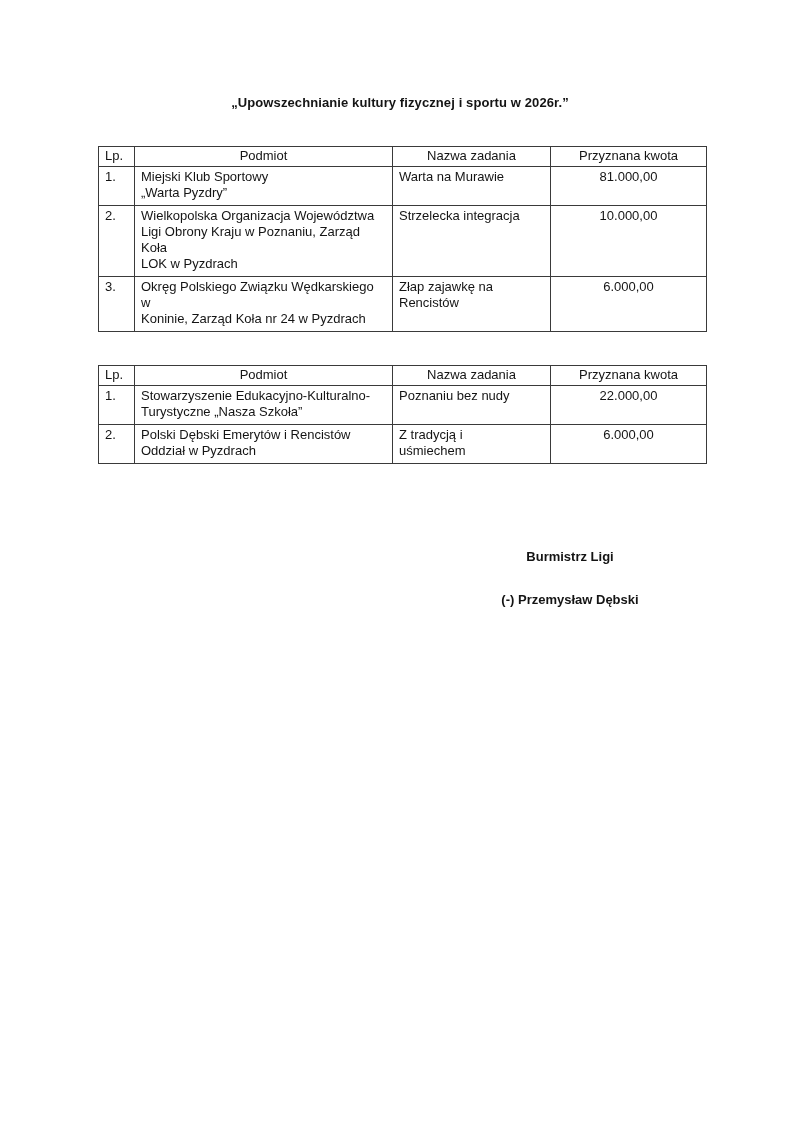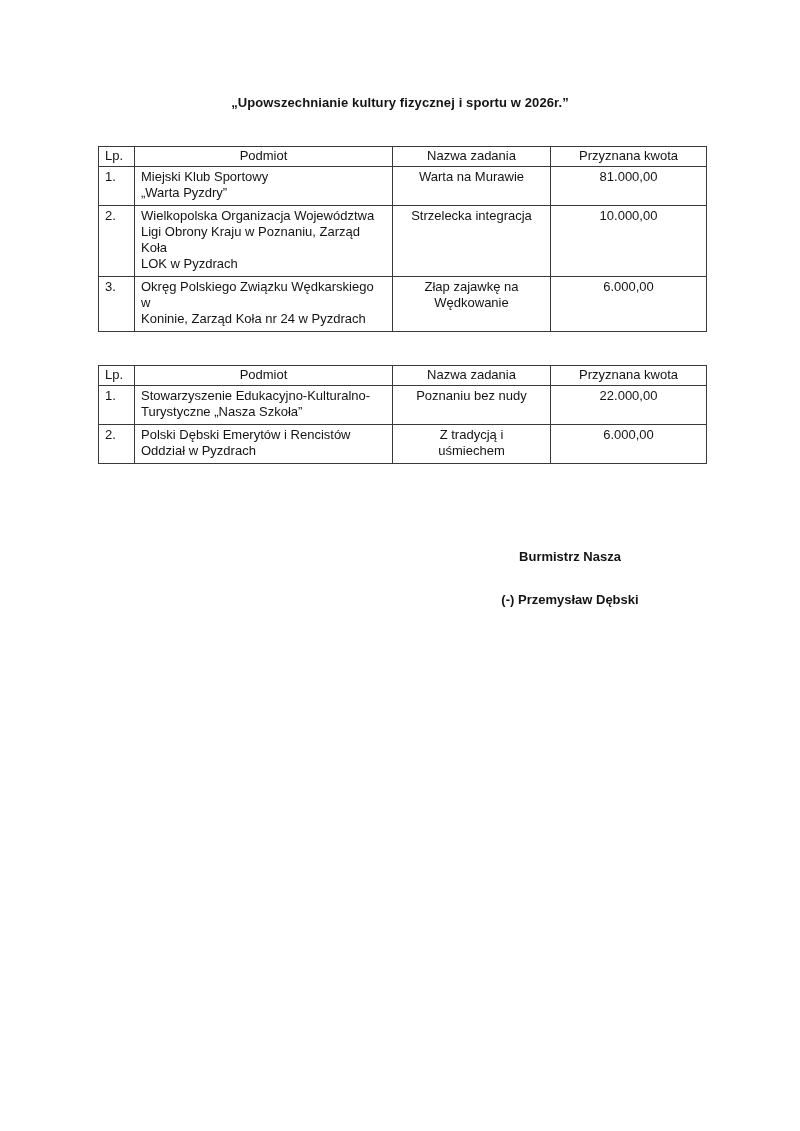--- a/index.html
+++ b/index.html
@@ -47,21 +47,21 @@
   }
   .doc-table th { padding-top: 1px; padding-bottom: 2px; }
   .col-lp      { width: 36px; }
   .col-podmiot { width: 258px; }
   .col-zadanie { width: 158px; }
   .col-kwota   { width: 156px; }
   th.h-lp      { text-align: left; margin-top: 39px; }
   th.h-podmiot, th.h-zadanie, th.h-kwota { text-align: center; }
   td.cell-lp      { text-align: left; }
   td.cell-podmiot { text-align: left; white-space: pre-line; }
-  td.cell-zadanie { text-align: center; white-space: pre-line; }
+  td.cell-zadanie { text-align: left; white-space: pre-line; }
   td.cell-kwota   { text-align: center; }
   .signature {
     position: absolute;
     left: 420px;
     top: 549px;
     width: 300px;
     text-align: center;
     font-weight: bold;
     font-size: 13px;
   }
@@ -109,21 +109,21 @@
 Ligi Obrony Kraju w Poznaniu, Zarząd Koła
 LOK w Pyzdrach</td>
         <td class="cell-zadanie">Strzelecka integracja</td>
         <td class="cell-kwota">10.000,00</td>
       </tr>
       <tr>
         <td class="cell-lp">3.</td>
         <td class="cell-podmiot">Okręg Polskiego Związku Wędkarskiego w
 Koninie, Zarząd Koła nr 24 w Pyzdrach</td>
         <td class="cell-zadanie">Złap zajawkę na
-Wędkowanie</td>
+Rencistów</td>
         <td class="cell-kwota">6.000,00</td>
       </tr>
     </tbody>
   </table>
 
 
   <table class="doc-table second">
     <colgroup>
       <col class="col-lp">
         <col class="col-podmiot">
@@ -151,17 +151,17 @@
         <td class="cell-podmiot">Polski Dębski Emerytów i Rencistów
 Oddział w Pyzdrach</td>
         <td class="cell-zadanie">Z tradycją i
 uśmiechem</td>
         <td class="cell-kwota">6.000,00</td>
       </tr>
     </tbody>
   </table>
 
   <div class="signature">
-    <p class="sig-title">Burmistrz Nasza</p>
+    <p class="sig-title">Burmistrz Ligi</p>
     <p class="sig-name">(-) Przemysław Dębski</p>
   </div>
 
 </div>
 
 </body></html>

